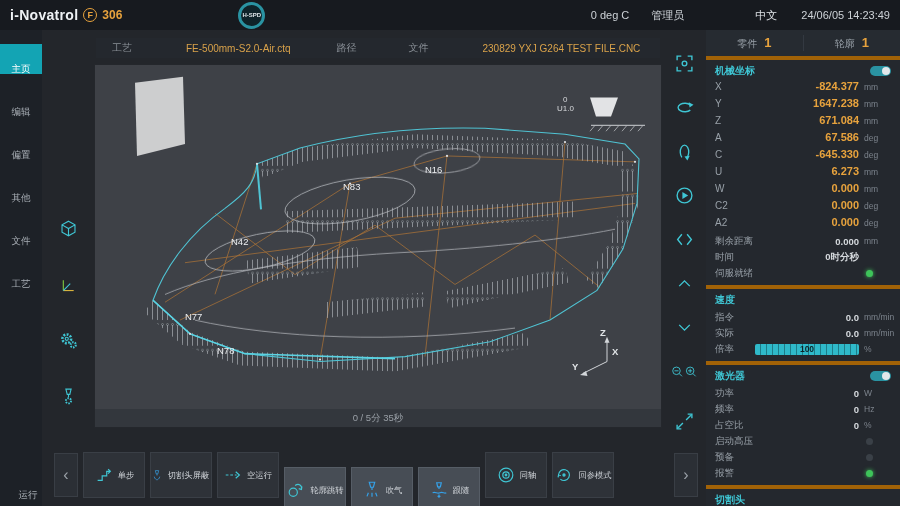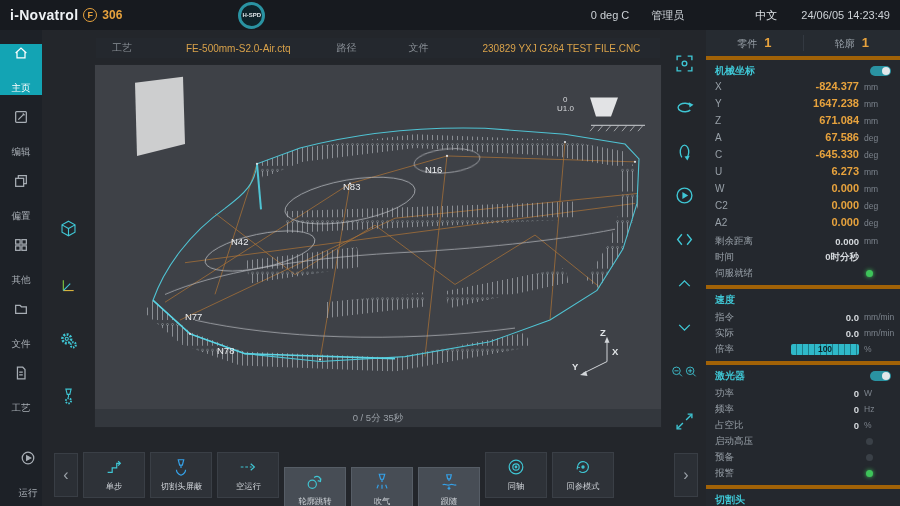--- a/index.html
+++ b/index.html
@@ -24,21 +24,21 @@
   .dot.green{background:#3ec45a;box-shadow:0 0 4px #3ec45a;}
   .status{color:#3ec45a;font-weight:700;}
   .temp{margin-left:auto;color:#cdd2d7;}
   .user{color:#cdd2d7;margin-left:6px;}
   .lang{color:#e2e6ea;margin-left:55px;}
   .dtime{color:#cdd2d7;margin-left:8px;}
   
   .workspace{display:flex;height:476px;}
   
   .sidebar{width:42px;background:#1d2127;display:flex;flex-direction:column;}
-  .side-item{height:51px;margin-bottom:13px;display:flex;flex-direction:column;align-items:center;justify-content:center;gap:21px;color:#a8aeb5;font-size:9.5px;cursor:pointer;}
+  .side-item{height:30px;margin-bottom:13px;display:flex;flex-direction:column;align-items:center;justify-content:center;gap:21px;color:#a8aeb5;font-size:9.5px;cursor:pointer;}
   .side-item:first-child{margin-top:14px;}
   .side-item svg{width:16px;height:16px;stroke:currentColor;fill:none;stroke-width:1.4;}
   .side-item.active{background:#13a4b4;color:#fff;}
   .side-item.run{margin-top:auto;margin-bottom:6px;padding-left:14px;}
   
   .center{flex:1;display:flex;flex-direction:column;min-width:0;}
   .upper{flex:1;display:flex;min-height:0;}
   .tool-col{display:flex;flex-direction:column;align-items:center;color:#3fc6d4;}
   .tool-col.left{width:52px;padding-top:185px;gap:30px;}
   .tool-col.right{width:44px;padding-top:20px;gap:18px;}
@@ -55,21 +55,21 @@
   .viewport{flex:1;position:relative;background:#3e4147;border:1px solid #24272c;margin-bottom:22px;display:flex;flex-direction:column;min-height:0;}
   .scene{width:100%;flex:1;display:block;}
   .nlab{font-size:9.5px;fill:#eceef0;font-family:"Liberation Sans",sans-serif;}
   .mklab{font-size:8px;fill:#d8dadd;font-family:"Liberation Sans",sans-serif;}
   .axlab{font-size:9.5px;font-weight:bold;fill:#e2e5e8;font-family:"Liberation Sans",sans-serif;}
   .progress{height:18px;background:#33373d;display:flex;align-items:center;justify-content:center;font-size:9.5px;color:#9aa0a7;}
   
   .toolbar{height:56px;display:flex;align-items:center;gap:5px;padding:2px 8px 8px 12px;}
   .nav-btn{width:24px;height:44px;background:#2b2f35;border:1px solid #393e45;color:#9aa0a7;font-size:16px;display:flex;align-items:center;justify-content:center;cursor:pointer;}
   .nav-btn.next{margin-left:auto;}
-  .t-btn{width:62px;height:46px;background:#2e3238;border:1px solid #3a3f46;display:flex;flex-direction:column;align-items:center;justify-content:center;gap:3px;cursor:pointer;}
+  .t-btn{width:62px;height:46px;background:#2e3238;border:1px solid #3a3f46;display:flex;align-items:center;justify-content:center;gap:3px;cursor:pointer;}
   .t-btn.active{background:#474d55;border-color:#565d66;margin-top:30px;}
   .t-btn svg{width:20px;height:20px;stroke:currentColor;fill:none;stroke-width:1.3;}
   .t-btn .t-label{font-size:9px;color:#d2d6db;white-space:nowrap;transform:scale(.92);}
   .c-teal{color:#3fc6d4;} .c-blue{color:#35a1e8;}
   
   .right-panel{width:194px;background:#a16207;display:flex;flex-direction:column;overflow:hidden;}
   .rp-header{height:26px;background:#262b31;display:flex;align-items:center;margin-bottom:4px;flex:none;}
   .rp-half{flex:1;display:flex;align-items:baseline;justify-content:center;gap:7px;}
   .rp-half + .rp-half{border-left:1px solid #333941;}
   .rp-lab{color:#98a0a8;font-size:10px;}
@@ -83,21 +83,21 @@
   .caxis{width:22px;color:#98a0a8;font-size:10px;}
   .cval{margin-left:auto;color:#e8a33d;font-weight:700;font-size:11px;}
   .cunit{width:27px;margin-left:5px;color:#7c838c;font-size:8.5px;}
   .xrow{display:flex;align-items:center;height:16px;font-size:9.5px;}
   .xlabel{color:#98a0a8;}
   .xval{margin-left:auto;color:#d5d9dd;font-weight:600;}
   .xunit{width:27px;margin-left:5px;color:#7c838c;font-size:8.5px;}
   .ind{margin-left:auto;width:7px;height:7px;border-radius:50%;margin-right:18px;}
   .ind.green{background:#3ec45a;box-shadow:0 0 4px #3ec45a;}
   .ind.off{background:#3a4047;}
-  .ovr-bar{margin-left:auto;width:68px;height:11px;border-radius:2px;position:relative;cursor:pointer;
+  .ovr-bar{margin-left:auto;width:104px;height:11px;border-radius:2px;position:relative;cursor:pointer;
     background:repeating-linear-gradient(90deg,#2fb9c9 0 5px,#1d7c88 5px 6px);}
   .ovr-bar span{position:absolute;inset:0;display:flex;align-items:center;justify-content:center;font-size:8.5px;font-weight:700;color:#0d2327;}
 </style>
 </head>
 <body>
 
 <header class="topbar">
   <div class="brand">
     <span class="brand-name">i-Novatrol</span>
     <span class="fbadge">F</span>

